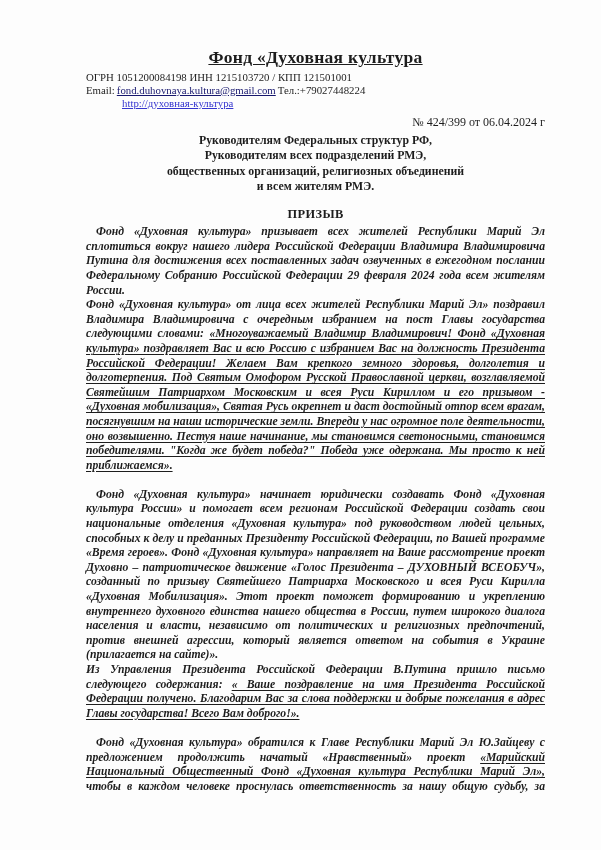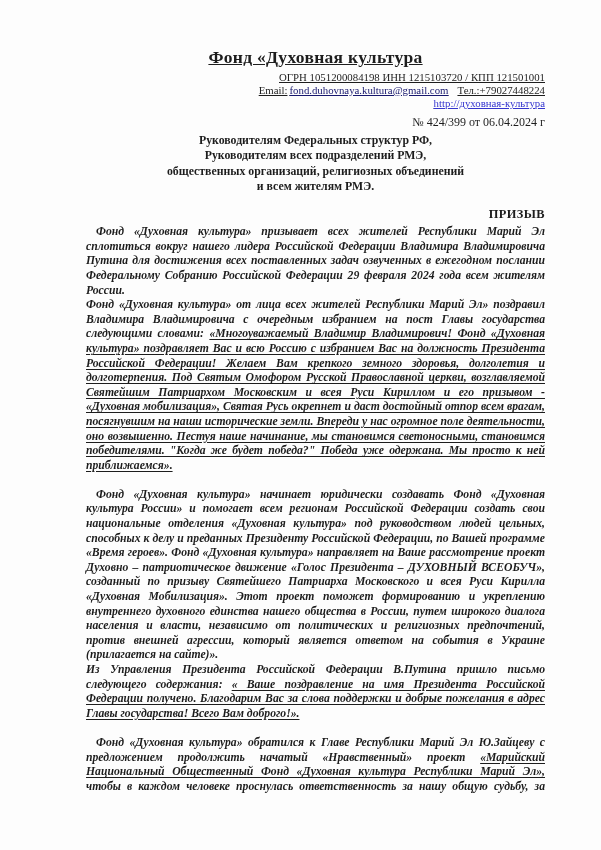--- a/index.html
+++ b/index.html
@@ -22,33 +22,32 @@
   .org-title{
     text-align:center;
     font-size:17.5px;
     font-weight:bold;
     text-decoration:underline;
     letter-spacing:.3px;
     line-height:22px;
     margin-bottom:3px;
   }
   .head-line{
-    text-align:right;
+    text-align:left;
     font-size:10.8px;
     line-height:13px;
     white-space:nowrap;
-    text-decoration:underline;
   }
   .email-link{
     color:var(--email);
     text-decoration:underline;
     cursor:pointer;
     margin:0 2px;
   }
-  .phone{margin-left:7px;}
+  .phone{margin-left:0;}
   .site-link{
     color:var(--site);
     text-decoration:underline;
     cursor:pointer;
     margin-left:36px;
   }
   .ref-line{
     font-size:12px;
     margin-top:5px;
     text-align:right;
@@ -56,21 +55,21 @@
   
   .addressees{
     font-weight:bold;
     font-size:11.8px;
     line-height:15.3px;
     text-align:center;
     margin-top:3px;
   }
   
   .call-heading{
-    text-align:right;
+    text-align:center;
     font-weight:bold;
     font-size:12.4px;
     letter-spacing:.4px;
     margin-top:13px;
   }
   
   .body{
     margin-top:3px;
     font-weight:bold;
     font-style:italic;

